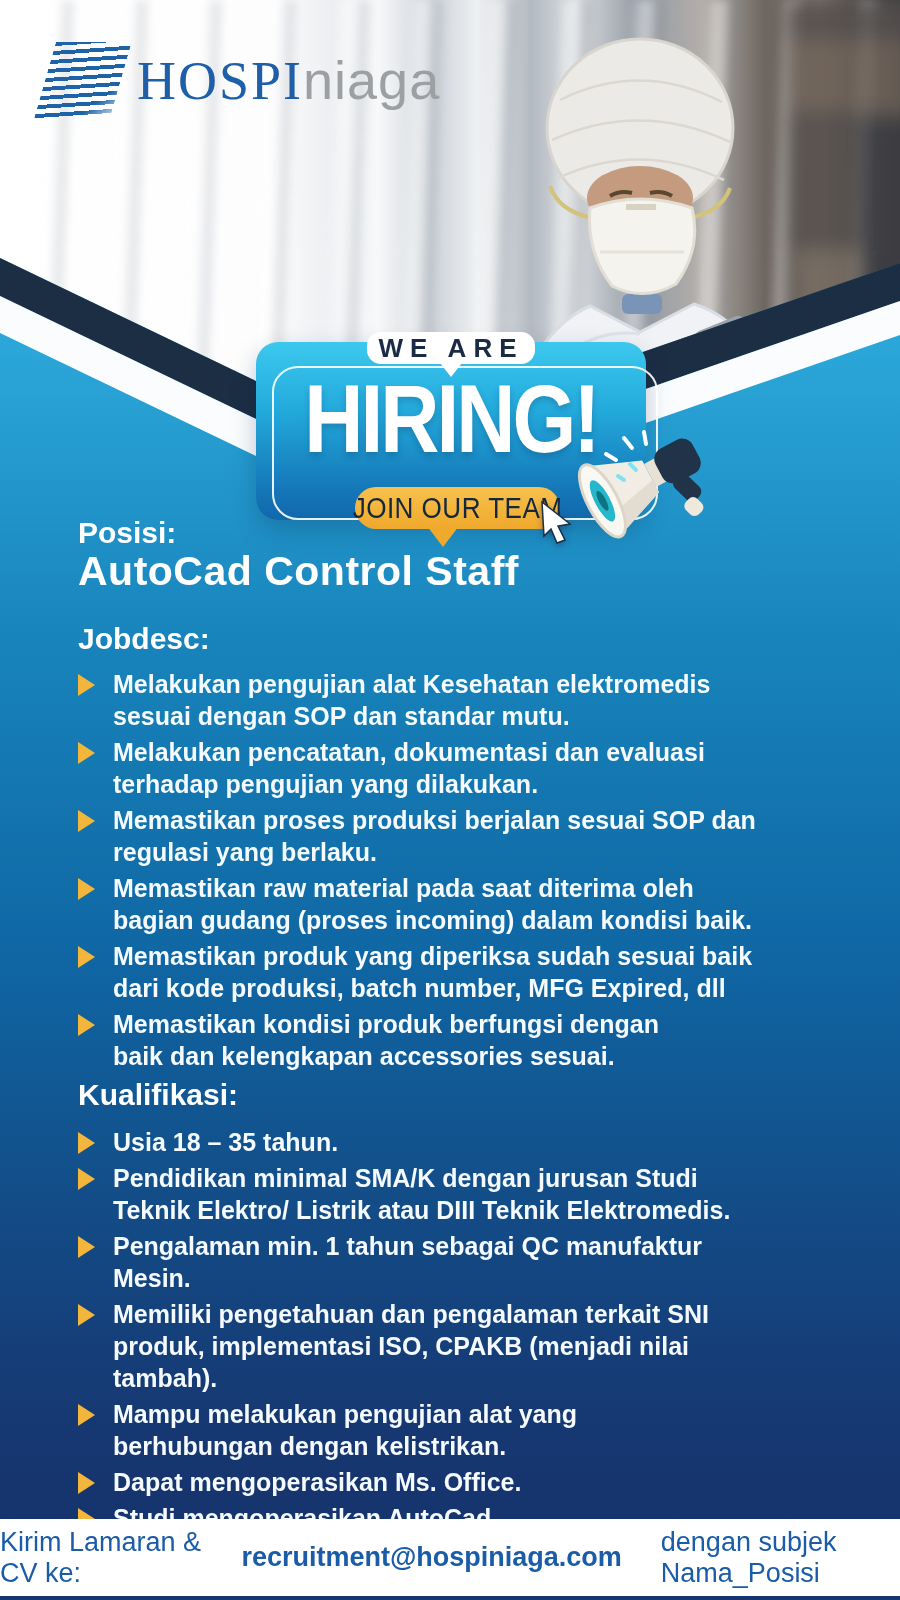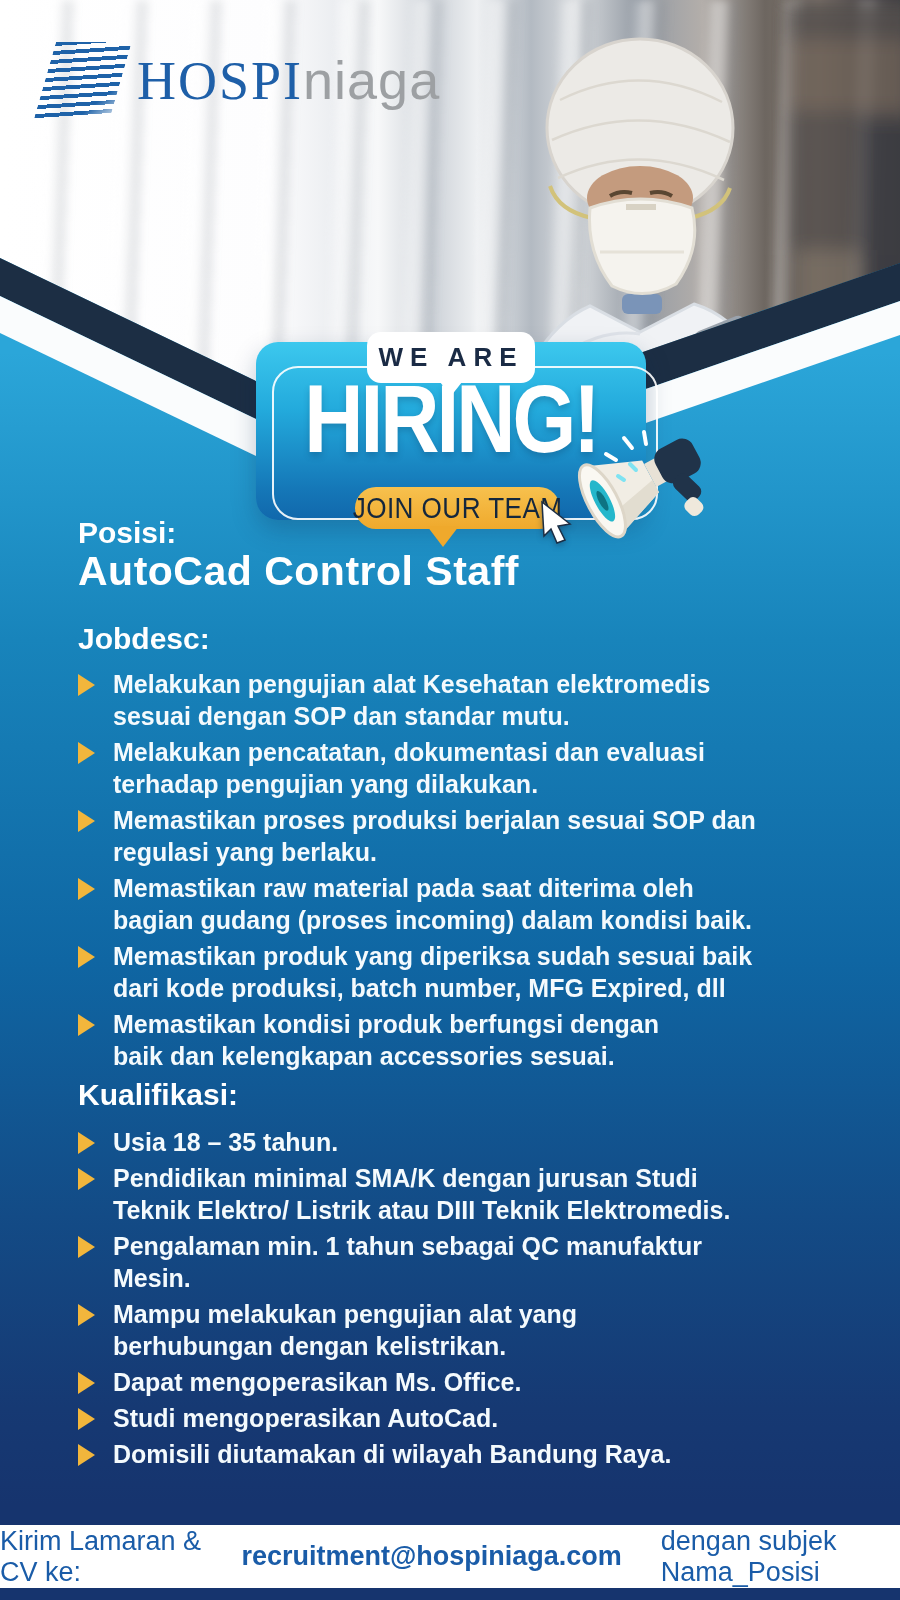--- a/index.html
+++ b/index.html
@@ -39,21 +39,21 @@
   .logo-niaga{font-family:"Liberation Sans",sans-serif;font-size:54px;color:#9DA0A3;
      letter-spacing:1px;line-height:76px;}
 
   
   .badge-outline{position:absolute;left:272px;top:366px;width:382px;height:150px;
      border:2px solid rgba(255,255,255,.9);border-radius:26px;z-index:4;}
   .hiring-panel{position:absolute;left:256px;top:342px;width:390px;height:178px;
      border-radius:22px;z-index:3;
      background:linear-gradient(180deg,#3CC8EE 0%,#23AADC 38%,#1578B8 82%,#1168AC 100%);
      box-shadow:0 10px 24px rgba(10,40,80,.25);}
-  .weare{position:absolute;left:367px;top:332px;width:168px;height:51px;z-index:6;
+  .weare{position:absolute;left:367px;top:332px;width:168px;height:32px;z-index:6;
      background:#fff;border-radius:14px;display:flex;align-items:center;justify-content:center;
      font-weight:bold;font-size:26px;letter-spacing:7px;color:#1A2B45;}
   .weare:after{content:"";position:absolute;left:50%;bottom:-13px;margin-left:-11px;
      border-left:11px solid transparent;border-right:11px solid transparent;
      border-top:14px solid #fff;}
   .hiring-text{position:absolute;left:256px;top:364px;width:390px;z-index:5;
      text-align:center;color:#fff;font-weight:bold;font-size:82px;letter-spacing:-3px;
      transform:scaleY(1.18);transform-origin:top;
      text-shadow:0 3px 6px rgba(10,50,90,.25);}
   .join-pill{position:absolute;left:355px;top:487px;width:205px;height:42px;z-index:7;
@@ -79,21 +79,21 @@
   .list{position:absolute;left:0;width:700px;font-weight:bold;}
   .list-jobdesc{top:668px;}
   .list-kual{top:1126px;}
   .item{display:flex;align-items:flex-start;margin-bottom:4px;}
   .tri{flex:none;width:17px;height:22px;margin:6px 18px 0 0;background:#F2B63C;
        clip-path:polygon(0 0,100% 50%,0 100%);}
   .item-text{font-size:25px;line-height:32px;color:#F4FAFD;max-width:648px;}
   .item-text.narrow{max-width:555px;}
 
   
-  .footer{position:absolute;left:0;bottom:12px;width:900px;height:63px;background:#fff;
+  .footer{position:absolute;left:0;bottom:4px;width:900px;height:77px;background:#fff;
      z-index:10;display:flex;align-items:center;justify-content:center;
      font-size:27px;color:#1A5CA8;gap:32px;}
   .footer b{margin:0 7px;}
   .footer .pre{margin-right:0px;}
 </style>
 </head>
 <body>
 
 <div class="poster">
 
@@ -251,20 +251,24 @@
       <div class="item">
         <span class="tri"></span>
         <span class="item-text">Pendidikan minimal SMA/K dengan jurusan Studi Teknik Elektro/ Listrik atau DIII Teknik Elektromedis.</span>
       </div>
       <div class="item">
         <span class="tri"></span>
         <span class="item-text">Pengalaman min. 1 tahun sebagai QC manufaktur Mesin.</span>
       </div>
       <div class="item">
         <span class="tri"></span>
+        <span class="item-text">Memiliki pengetahuan dan pengalaman terkait SNI produk, implementasi ISO, CPAKB (menjadi nilai tambah).</span>
+      </div>
+      <div class="item">
+        <span class="tri"></span>
         <span class="item-text narrow">Mampu melakukan pengujian alat yang berhubungan dengan kelistrikan.</span>
       </div>
       <div class="item">
         <span class="tri"></span>
         <span class="item-text">Dapat mengoperasikan Ms. Office.</span>
       </div>
       <div class="item">
         <span class="tri"></span>
         <span class="item-text">Studi mengoperasikan AutoCad.</span>
       </div>

